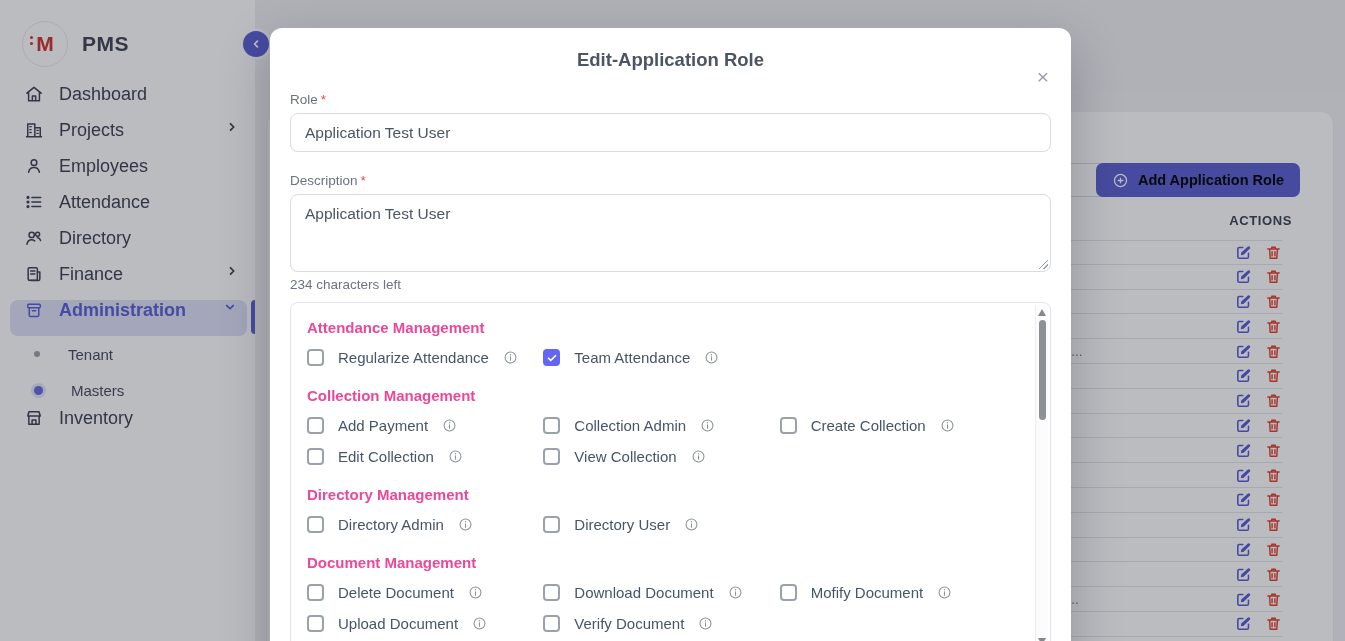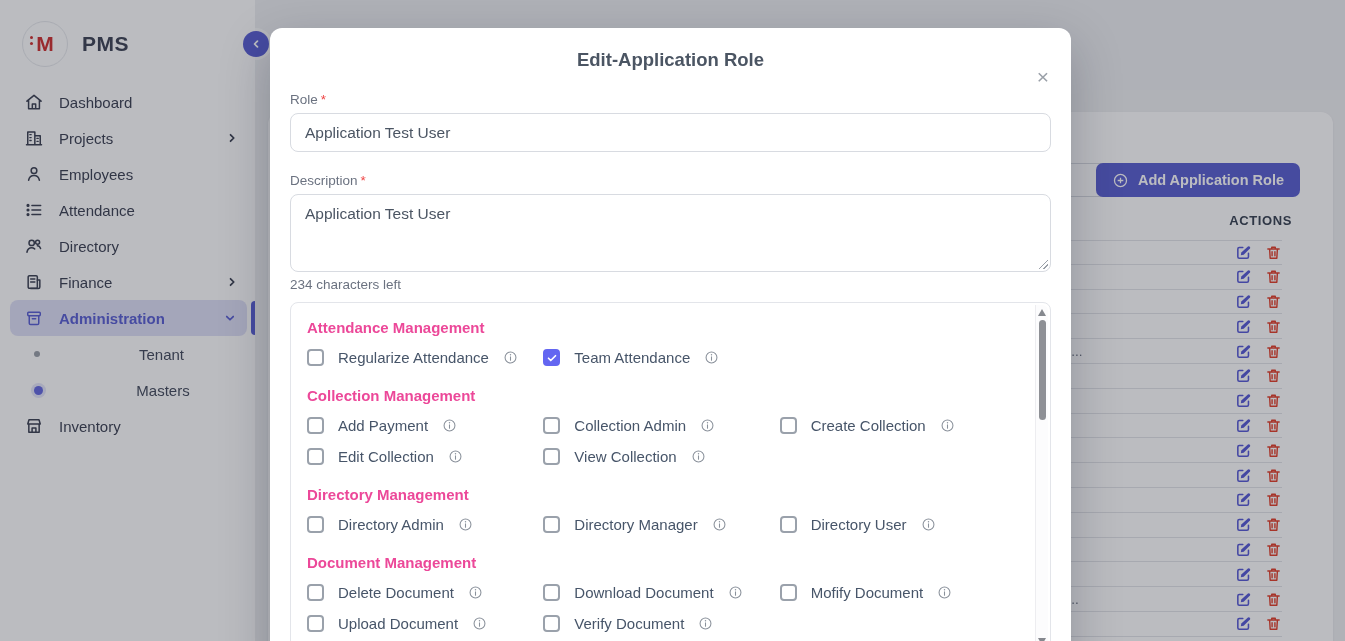--- a/index.html
+++ b/index.html
@@ -8,45 +8,45 @@
   .app { position:absolute; inset:0; }
 
   
   .sidebar { position:absolute; left:0; top:0; bottom:0; width:255px; background:#ffffff; z-index:1; }
   .logo-row { display:flex; align-items:center; gap:14px; padding:16px 0 0 22px; height:72px; }
   .logo-circle { width:46px; height:46px; border:1px solid #e6e8ec; border-radius:50%; display:flex; align-items:center; justify-content:center; background:#fff; }
   .logo-m { color:#cf2e2e; font-weight:800; font-size:21px; position:relative; letter-spacing:0; }
   .logo-m::before { content:""; position:absolute; left:-6px; top:4px; width:3px; height:3px; border-radius:50%; background:#cf2e2e; box-shadow:0 6px 0 #cf2e2e; }
   .brand { font-size:21px; font-weight:700; color:#3d4254; letter-spacing:.5px; }
   .nav { margin-top:12px; }
-  .nav-item { display:flex; align-items:center; height:36px; padding:0 16px 0 24px; gap:15px; color:#3a3f51; font-size:15px; cursor:pointer; }
+  .nav-item { display:flex; height:36px; padding:0 16px 0 24px; gap:15px; color:#3a3f51; font-size:18px; cursor:pointer; }
   .nav-ico { width:20px; height:20px; display:flex; color:#3a3f51; flex:0 0 20px; }
   .nav-ico svg { width:20px; height:20px; }
   .nav-lbl { flex:1; }
   .nav-chev { width:14px; height:14px; color:#3a3f51; display:flex; }
   .nav-chev svg { width:14px; height:14px; }
   .nav-item.active { background:#dfe0f7; border-radius:8px; margin:0 8px 0 10px; padding:0 10px 0 14px; color:#585dd3; font-weight:600; }
   .nav-item.active .nav-ico, .nav-item.active .nav-chev { color:#585dd3; }
   .active-bar { position:absolute; right:-1px; width:5px; height:34px; background:#585dd3; border-radius:4px 0 0 4px; }
-  .nav-sub { display:flex; align-items:center; height:36px; padding-left:34px; gap:28px; color:#434a5c; font-size:15px; cursor:pointer;text-align:center; }
+  .nav-sub { display:flex; align-items:center; height:36px; padding-left:34px; gap:28px; color:#434a5c; font-size:15px; cursor:pointer; }
   .nav-sub .dot { width:6px; height:6px; border-radius:50%; background:#9aa0a8; }
   .nav-sub.active .dot { width:9px; height:9px; background:#6468e0; box-shadow:0 0 0 3px #e4e5fa; }
   .edge-btn { position:absolute; left:243px; top:31px; width:26px; height:26px; border-radius:50%; background:#585dd3; z-index:2; display:flex; align-items:center; justify-content:center; box-shadow:0 0 0 3px rgba(255,255,255,.6); }
   .edge-btn svg { width:14px; height:14px; }
 
   
   .header { position:absolute; left:255px; right:0; top:0; height:90px; background:#f3f4f6; border-bottom:1px solid #e1e3e8; z-index:1; }
   .grid-ico { position:absolute; right:73px; top:38px; width:21px; height:21px; color:#565b63; cursor:pointer; }
   .grid-ico svg { width:21px; height:21px; }
   .avatar { position:absolute; right:17px; top:29px; width:37px; height:37px; border-radius:50%; background:linear-gradient(135deg,#8fce73,#5fae4b); color:#fff; font-size:13px; font-weight:700; display:flex; align-items:center; justify-content:center; cursor:pointer; }
   .status-dot { position:absolute; right:-2px; bottom:-2px; width:12px; height:12px; border-radius:50%; background:#46c24a; border:2px solid #fff; }
   .content { position:absolute; left:255px; right:0; top:90px; bottom:0; background:#f0f1f3; z-index:1; }
   .card { position:absolute; left:13px; top:22px; right:12px; height:560px; background:#fff; border-radius:12px; box-shadow:0 1px 3px rgba(20,25,40,.07); }
   .search-input { position:absolute; top:51px; right:223px; width:290px; height:34px; border:1px solid #d7dae0; border-radius:6px; background:#fff; font-size:14px; padding:0 12px; color:#3a3f51; }
-  .add-btn { position:absolute; top:51px; right:33px; height:34px; padding:0 16px; background:#585dd0; border:none; border-radius:7px; color:#ffffff; font-size:14.5px; font-weight:700; display:flex; align-items:center; gap:9px; cursor:pointer; font-family:"Liberation Sans",sans-serif; }
+  .add-btn { position:absolute; top:51px; right:33px; height:34px; padding:0 16px; background:#585dd0; border:none; border-radius:7px; color:#000000; font-size:14.5px; font-weight:700; display:flex; align-items:center; gap:9px; cursor:pointer; font-family:"Liberation Sans",sans-serif; }
   .add-btn svg { width:17px; height:17px; }
   .actions-head { position:absolute; top:101px; right:41px; font-size:13px; font-weight:700; letter-spacing:.6px; color:#374151; }
   .trows { position:absolute; left:20px; right:51px; top:128px; bottom:-40px; overflow:hidden; }
   .trow { height:24.8px; border-bottom:1px solid #e2e4e8; display:flex; align-items:center; }
   .trow:first-child { border-top:1px solid #e2e4e8; }
   .trow-text { flex:1; padding-left:769px; font-size:13.5px; color:#6b7280; white-space:nowrap; overflow:hidden; }
   .trow-actions { display:flex; gap:13px; align-items:center; }
   .act { width:17px; height:17px; display:flex; cursor:pointer; }
   .act svg { width:17px; height:17px; }
   .act.edit { color:#5558d6; }
@@ -616,31 +616,20 @@
     <span class="info">
                   <svg viewBox="0 0 24 24" fill="none" stroke="currentColor" stroke-width="1.7">
                     <circle cx="12" cy="12" r="8.7"></circle>
                     <path d="M12 11v5.2" stroke-linecap="round"></path>
                     <circle cx="12" cy="7.7" r="1.15" fill="currentColor" stroke="none"></circle>
                   </svg>
                 </span>
   </label>
               <label class="chk">
     <span class="box"></span>
-    <span class="lbl">Directory Manager</span>
-    <span class="info">
-                  <svg viewBox="0 0 24 24" fill="none" stroke="currentColor" stroke-width="1.7">
-                    <circle cx="12" cy="12" r="8.7"></circle>
-                    <path d="M12 11v5.2" stroke-linecap="round"></path>
-                    <circle cx="12" cy="7.7" r="1.15" fill="currentColor" stroke="none"></circle>
-                  </svg>
-                </span>
-  </label>
-              <label class="chk">
-    <span class="box"></span>
     <span class="lbl">Directory User</span>
     <span class="info">
                   <svg viewBox="0 0 24 24" fill="none" stroke="currentColor" stroke-width="1.7">
                     <circle cx="12" cy="12" r="8.7"></circle>
                     <path d="M12 11v5.2" stroke-linecap="round"></path>
                     <circle cx="12" cy="7.7" r="1.15" fill="currentColor" stroke="none"></circle>
                   </svg>
                 </span>
   </label>
             </div>

